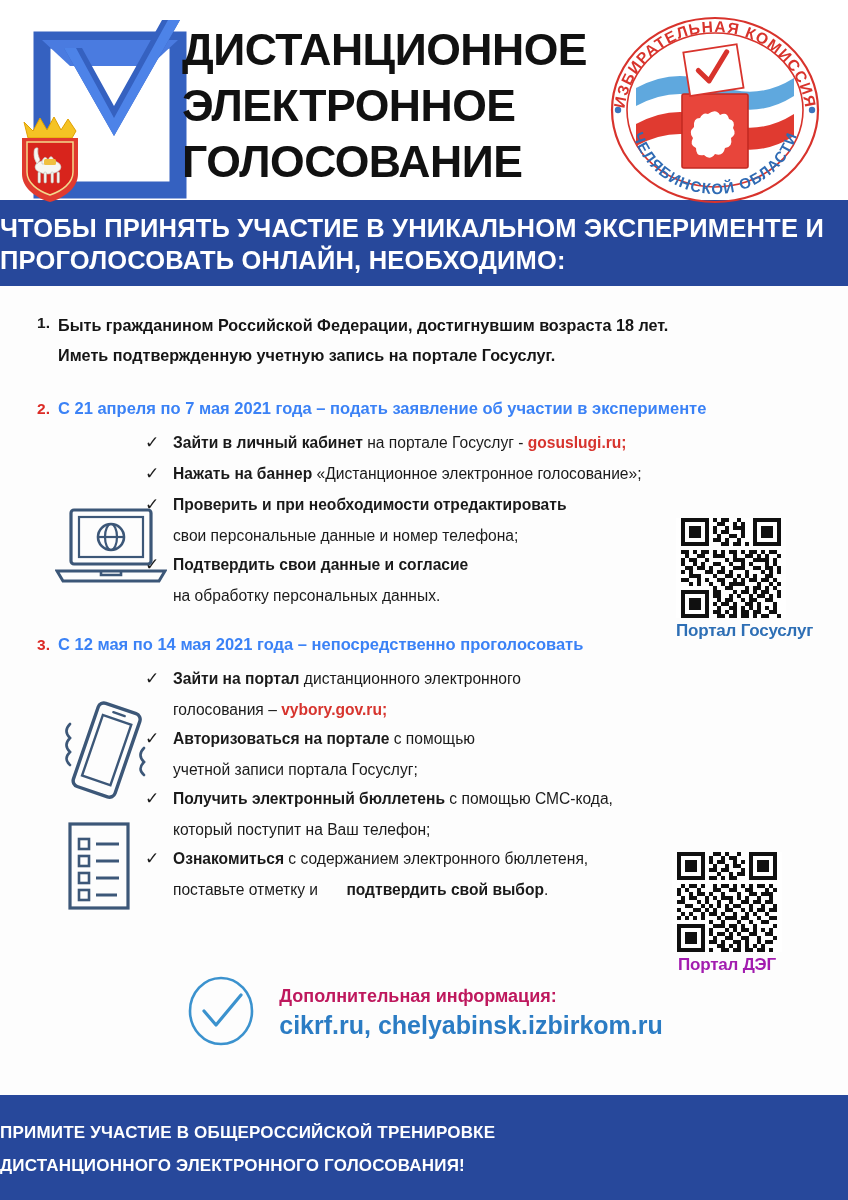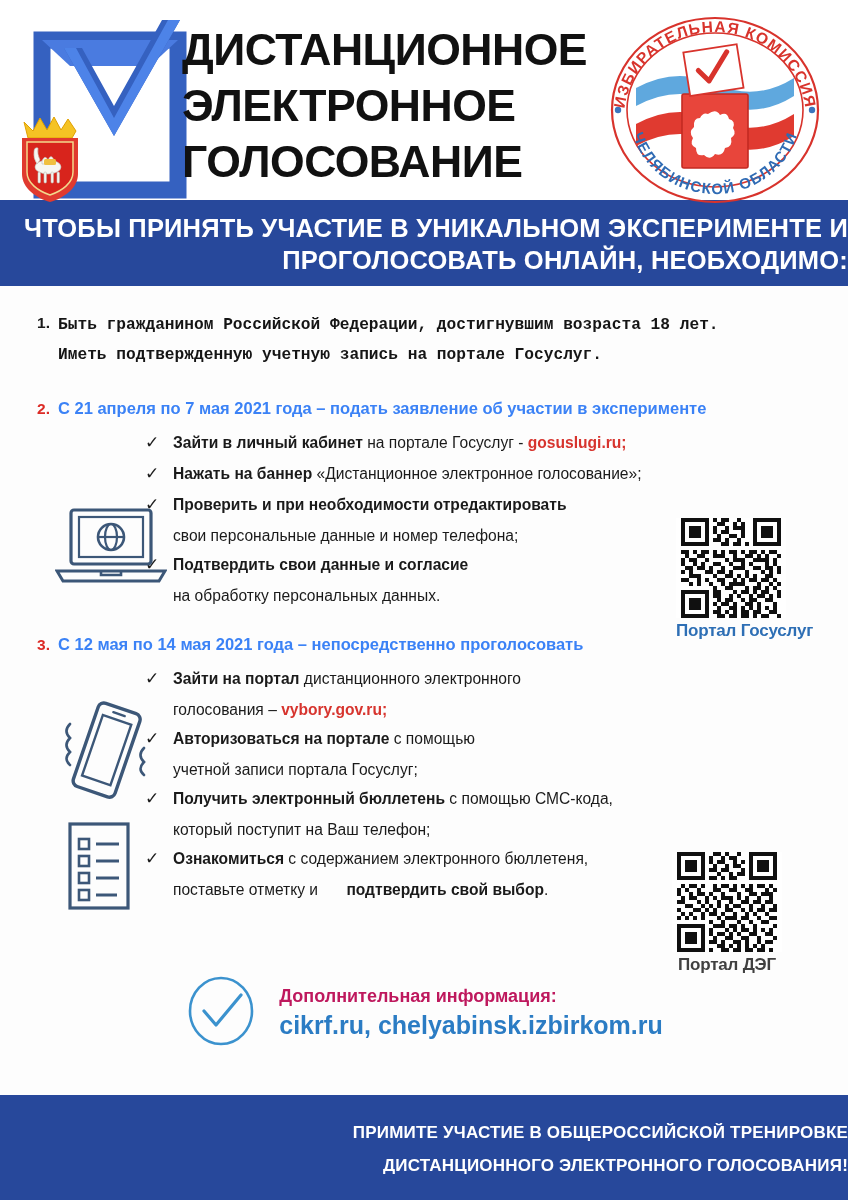--- a/index.html
+++ b/index.html
@@ -62,21 +62,21 @@
     right: 22px;
     top: 10px;
     width: 222px;
     height: 196px;
   }
 
   
   .banner {
     background: #27489B;
     color: #ffffff;
-    text-align: right;
+    text-align: left;
     font-weight: bold;
     box-sizing: border-box;
   }
   .banner-top {
     height: 86px;
     padding-top: 12px;
     font-size: 25.5px;
     line-height: 32px;
     letter-spacing: 0.2px;
   }
@@ -119,21 +119,20 @@
   }
   .step-num.red { color: #DC2B26; }
 
   .step1 { padding: 24px 0 0 24px; }
   .step1 .line {
     font-weight: bold;
     font-size: 16.2px;
     line-height: 30px;
     color: #151515;
     white-space: nowrap;
-    font-family: Liberation Mono, monospace;
   }
   .step-head {
     font-weight: bold;
     font-size: 16.5px;
     line-height: 24px;
     color: #3b82f6;
     white-space: nowrap;
   }
 
   .bullets {
@@ -207,21 +206,21 @@
     background: #ffffff;
   }
   .qr-caption {
     font-weight: bold;
     font-size: 17px;
     color: #2E6FB5;
     margin-top: 3px;
     white-space: nowrap;
     letter-spacing: -0.2px;
   }
-  .qr-deg .qr-caption { color: #404040; }
+  .qr-deg .qr-caption { color: #a21caf; }
 
   
   .info {
     position: absolute;
     left: 0;
     top: 975px;
     width: 848px;
     display: flex;
     align-items: center;
     justify-content: center;

